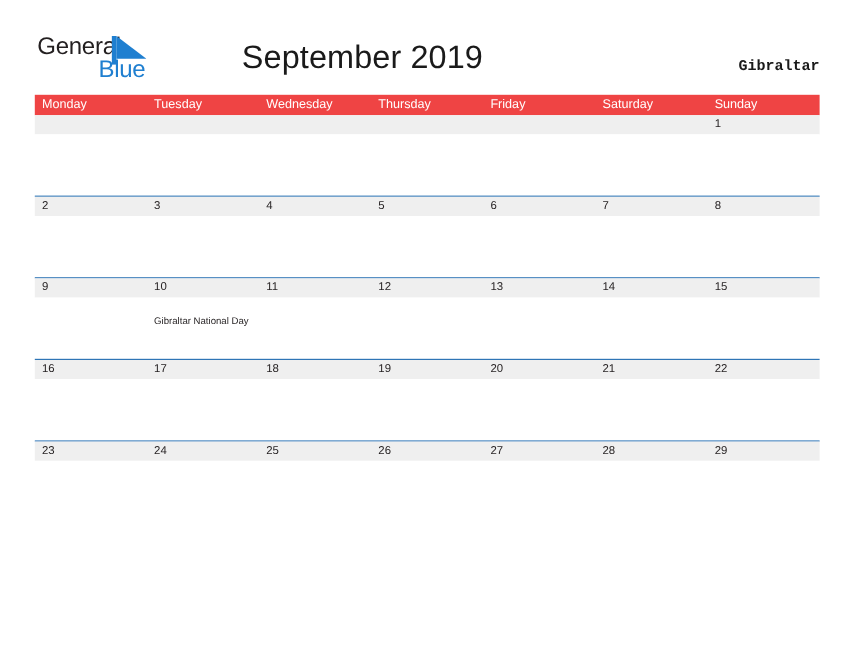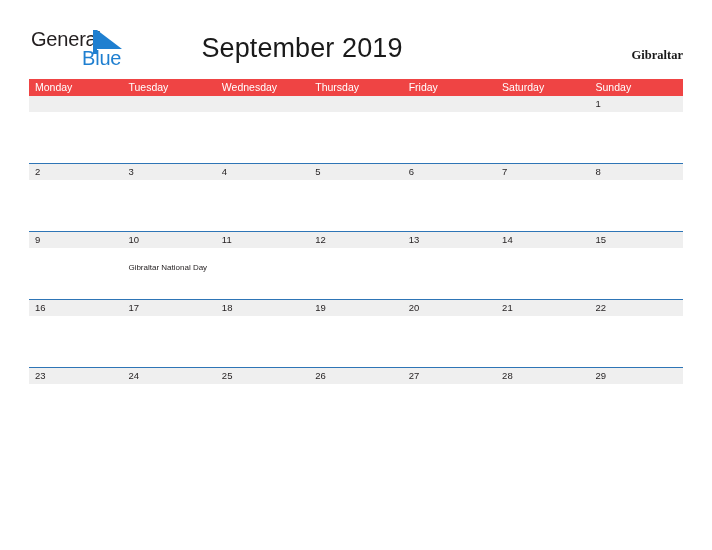--- a/index.html
+++ b/index.html
@@ -80,21 +80,21 @@
   }
 
   #region {
     position: absolute;
     right: 29px;
     top: 48px;
     font-size: 12.5px;
     font-weight: bold;
     color: #1a1a1a;
     text-align: right;
-    font-family: Liberation Serif, serif;
+    font-family: Liberation Mono, monospace;
   }
 
   
   #calendar {
     position: absolute;
     left: 29px;
     top: 79px;
     width: 654px;
   }
 

